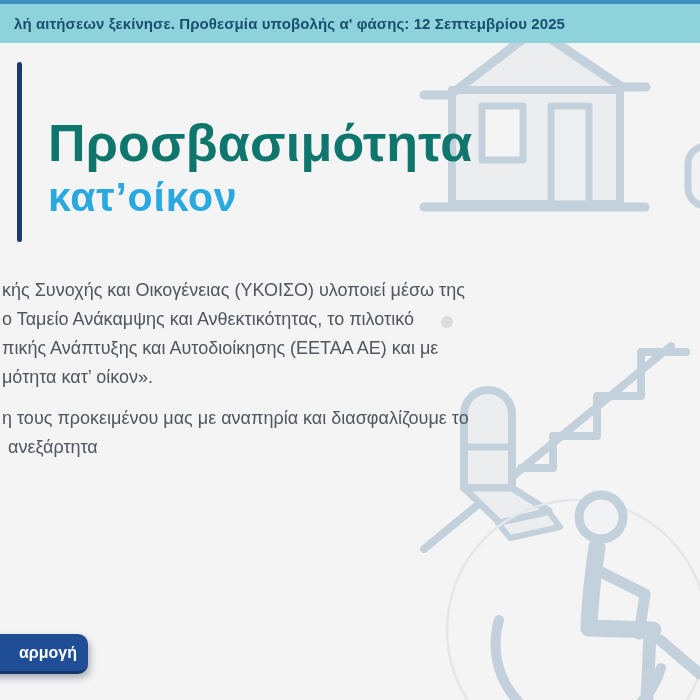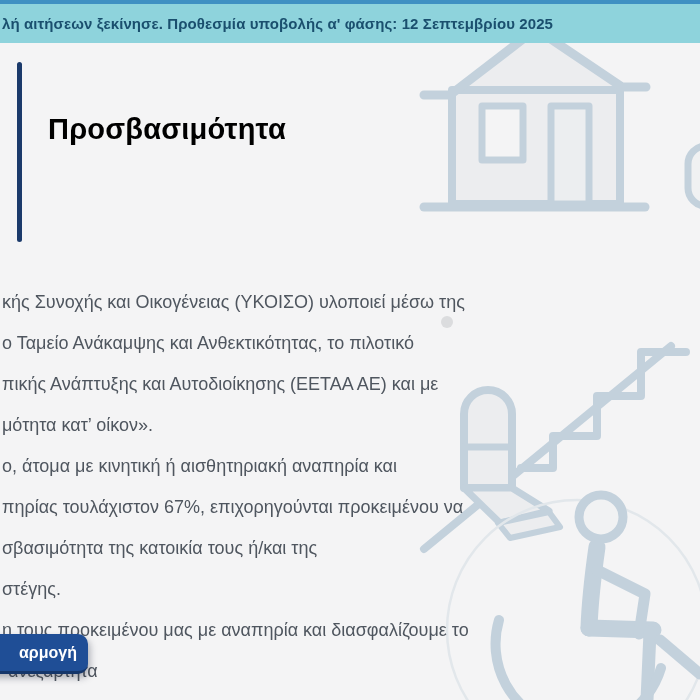--- a/index.html
+++ b/index.html
@@ -12,50 +12,50 @@
   .banner {
     position:absolute; top:0; left:0; width:700px; height:43px;
     background:#8ed3dc; z-index:3;
   }
   .banner-strip {
     position:absolute; top:0; left:0; width:700px; height:4px;
     background:#3f90c2;
   }
   .banner-text {
     position:absolute; top:4px; left:0; height:39px; width:700px;
-    display:flex; align-items:center; padding-left:2px;
+    display:flex; align-items:center; padding-left:14px;
     color:#1a4f6e; font-weight:bold; font-size:15px; white-space:nowrap;
     letter-spacing:0.1px;
   }
   
   .illustration-layer {
     position:absolute; inset:0; z-index:1; pointer-events:none;
   }
   
   .accent-bar {
     position:absolute; left:17px; top:62px; width:5px; height:180px;
     background:#1b3a6b; border-radius:3px; z-index:2;
   }
   .title-block { position:absolute; left:48px; top:112px; z-index:2; }
   .title-line1 {
-    color:#000000; font-size:29px; font-weight:bold; line-height:1.2;
+    color:#0f766e; font-size:52px; font-weight:bold; line-height:1.2;
     letter-spacing:0.2px; white-space:nowrap;
   }
   .title-line2 {
     color:#29a9e0; font-size:41px; font-weight:bold; line-height:1.15;
     letter-spacing:0.8px; white-space:nowrap;
   }
   
   .body-text {
     position:absolute; left:0; top:276px; width:480px; z-index:2;
     color:#4f565f; font-size:18px;
   }
   .body-text p { margin:0 0 12px 0; }
   .body-text .line {
-    display:block; line-height:29px; white-space:nowrap; padding-left:2px;margin-top:12px;
+    display:block; line-height:29px; white-space:nowrap; padding-left:2px;
   }
   .body-text .line.indent { padding-left:8px; }
   
   .cta-button {
     position:absolute; left:-46px; top:634px; width:134px; height:40px;
     background:#1f4e96; border:none; border-bottom:3px solid #15366a;
     border-radius:10px; z-index:3; cursor:pointer;
     display:flex; align-items:center; justify-content:flex-end;
     padding-right:11px;
     box-shadow:2px 4px 7px rgba(35,40,60,0.35);
@@ -101,34 +101,29 @@
   </svg>
 
   <div class="banner">
     <div class="banner-strip"></div>
     <div class="banner-text">λή αιτήσεων ξεκίνησε. Προθεσμία υποβολής α' φάσης: 12 Σεπτεμβρίου 2025</div>
   </div>
 
   <div class="accent-bar"></div>
   <div class="title-block">
     <div class="title-line1">Προσβασιμότητα</div>
+    <div class="title-line2">κατ’οίκον</div>
   </div>
 
   <div class="body-text">
     <p>
       <span class="line">κής Συνοχής και Οικογένειας (ΥΚΟΙΣΟ) υλοποιεί μέσω της</span>
       <span class="line">ο Ταμείο Ανάκαμψης και Ανθεκτικότητας, το πιλοτικό</span>
       <span class="line">πικής Ανάπτυξης και Αυτοδιοίκησης (ΕΕΤΑΑ ΑΕ) και με</span>
       <span class="line">μότητα κατ’ οίκον».</span>
-    </p>
-    <p>
-      <span class="line">ο, άτομα με κινητική ή αισθητηριακή αναπηρία και</span>
-      <span class="line">πηρίας τουλάχιστον 67%, επιχορηγούνται προκειμένου να</span>
-      <span class="line">σβασιμότητα της κατοικία τους ή/και της</span>
-      <span class="line">στέγης.</span>
     </p>
     <p>
       <span class="line">η τους προκειμένου μας με αναπηρία και διασφαλίζουμε το</span>
       <span class="line indent">ανεξάρτητα</span>
     </p>
   </div>
 
   <button class="cta-button">
     <span class="cta-label">αρμογή</span>
   </button>

